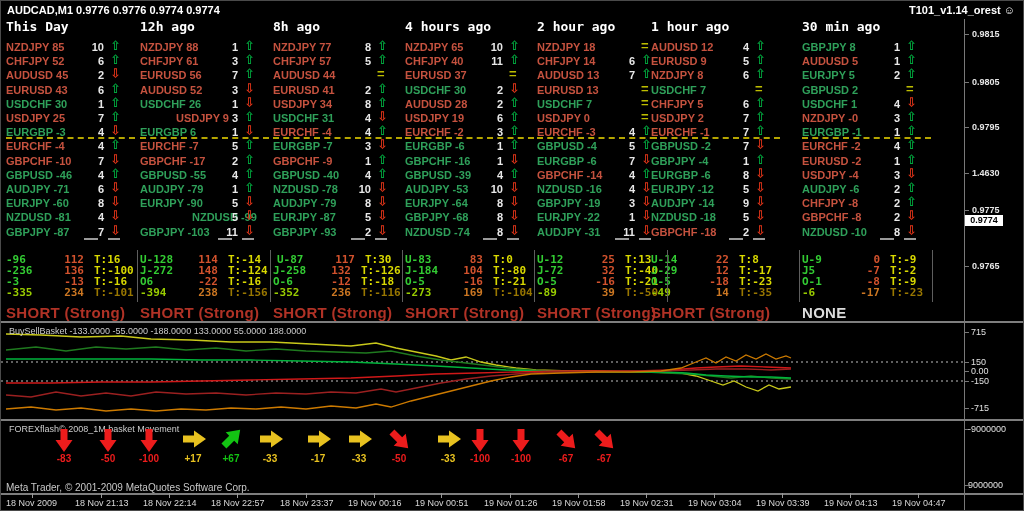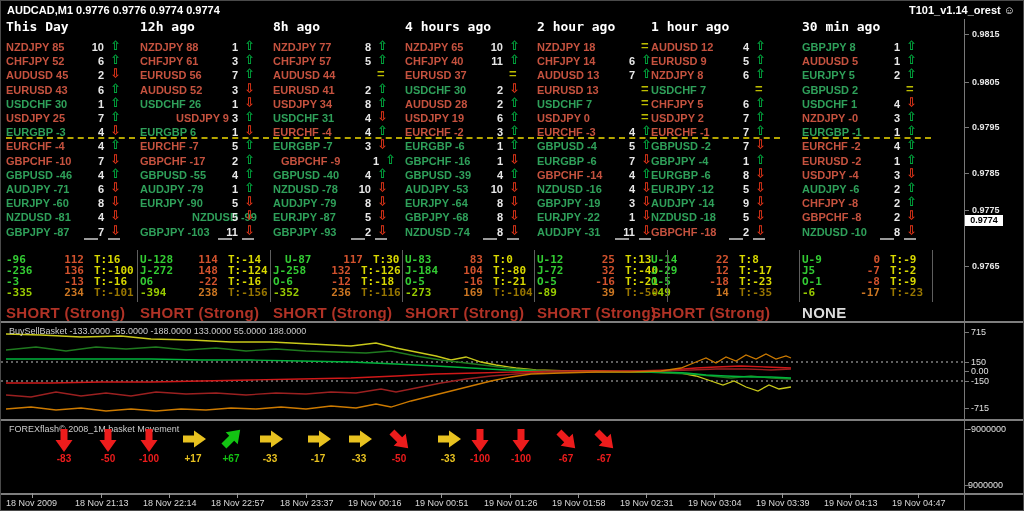--- a/index.html
+++ b/index.html
@@ -36,20 +36,21 @@
 <div id="root">
   <div class="abs hdr" style="left:6px;top:3px;">AUDCAD,M1  0.9776 0.9776 0.9774 0.9774</div>
   <div class="abs hdr" style="left:858px;top:3px;width:156px;text-align:right;z-index:5;">
     <span>T101_v1.14_orest</span>
     <span>☺</span>
   </div>
 
   <div class="abs chartlab" style="left:8px;top:325px;">BuySellBasket -133.0000 -55.0000 -188.0000 133.0000 55.0000 188.0000</div>
   <div class="abs chartlab" style="left:8px;top:423px;z-index:1;">FOREXflash© 2008_1M basket Movement</div>
 
+  <div class="abs copyright" style="left:5px;top:481px;">Meta Trader, © 2001-2009 MetaQuotes Software Corp.</div>
 <div class="abs" style="position: absolute; left: 5px; top: 0px; width: 131px; height: 320px;">
       <div class="col-header" style="position: absolute; left: 0px; top: 18px;">This Day</div>
       <div class="prow" style="position: absolute; left: 0px; top: 40px; width: 131px; height: 13px;">
         <span class="pr" style="position: absolute; left: 0px; top: 0px;">NZDJPY 85</span>
         <span class="cnt" style="position: absolute; left: 76px; top: 0px; width: 22px; text-align: right;">10</span>
         <span class="up" style="position: absolute; left: 104px; top: -1px;">⇧</span>
       </div>
       <div class="prow" style="position: absolute; left: 0px; top: 54.2px; width: 131px; height: 13px;">
         <span class="pr" style="position: absolute; left: 0px; top: 0px;">CHFJPY 52</span>
         <span class="cnt" style="position: absolute; left: 76px; top: 0px; width: 22px; text-align: right;">6</span>
@@ -271,21 +272,21 @@
       <div class="prow" style="position: absolute; left: 0px; top: 125.2px; width: 131px; height: 13px;">
         <span class="pr" style="position: absolute; left: 0px; top: 0px;">EURCHF -4</span>
         <span class="cnt" style="position: absolute; left: 76px; top: 0px; width: 22px; text-align: right;">4</span>
         <span class="up" style="position: absolute; left: 104px; top: -1px;">⇧</span>
       </div>
       <div class="prow" style="position: absolute; left: 0px; top: 139.4px; width: 131px; height: 13px;">
         <span class="pg" style="position: absolute; left: 0px; top: 0px;">EURGBP -7</span>
         <span class="cnt" style="position: absolute; left: 76px; top: 0px; width: 22px; text-align: right;">3</span>
         <span class="down" style="position: absolute; left: 104px; top: -1px;">⇩</span>
       </div>
-      <div class="prow" style="position: absolute; left: 8px; top: 153.6px; width: 131px; height: 13px;">
+      <div class="prow" style="position: absolute; left: 0px; top: 153.6px; width: 131px; height: 13px;">
         <span class="pr" style="position: absolute; left: 0px; top: 0px;">GBPCHF -9</span>
         <span class="cnt" style="position: absolute; left: 76px; top: 0px; width: 22px; text-align: right;">1</span>
         <span class="up" style="position: absolute; left: 104px; top: -1px;">⇧</span>
       </div>
       <div class="prow" style="position: absolute; left: 0px; top: 167.8px; width: 131px; height: 13px;">
         <span class="pg" style="position: absolute; left: 0px; top: 0px;">GBPUSD -40</span>
         <span class="cnt" style="position: absolute; left: 76px; top: 0px; width: 22px; text-align: right;">4</span>
         <span class="up" style="position: absolute; left: 104px; top: -1px;">⇧</span>
       </div>
       <div class="prow" style="position: absolute; left: 0px; top: 182px; width: 131px; height: 13px;">
@@ -304,21 +305,21 @@
         <span class="down" style="position: absolute; left: 104px; top: -1px;">⇩</span>
       </div>
       <div class="prow" style="position: absolute; left: 0px; top: 224.6px; width: 131px; height: 13px;">
         <span class="pg" style="position: absolute; left: 0px; top: 0px;">GBPJPY -93</span>
         <span class="cnt" style="position: absolute; left: 76px; top: 0px; width: 22px; text-align: right;">2</span>
         <span class="down" style="position: absolute; left: 104px; top: -1px;">⇩</span>
       </div>
       <div style="position: absolute; left: 0px; top: 136px; width: 129px; height: 0px; border-top: 2px dashed rgb(181, 165, 0);"></div>
       <div style="position: absolute; left: 78px; top: 237px; width: 14px; height: 2px; background: rgb(154, 154, 154);"></div>
       <div style="position: absolute; left: 102px; top: 237px; width: 12px; height: 2px; background: rgb(154, 154, 154);"></div>
-      <div class="srow" style="position: absolute; left: 12px; top: 252px; width: 158px;">
+      <div class="srow" style="position: absolute; left: 4px; top: 252px; width: 158px;">
         <span class="sc1" style="position: absolute; left: 0px; top: 0px;">U-87</span>
         <span class="sc2" style="position: absolute; left: 44px; top: 0px; width: 34px; text-align: right;">117</span>
         <span class="sc3" style="position: absolute; left: 88px; top: 0px;">T:30</span>
       </div>
       <div class="srow" style="position: absolute; left: 0px; top: 263px; width: 131px;">
         <span class="sc1" style="position: absolute; left: 0px; top: 0px;">J-258</span>
         <span class="sc2" style="position: absolute; left: 44px; top: 0px; width: 34px; text-align: right;">132</span>
         <span class="sc3" style="position: absolute; left: 88px; top: 0px;">T:-126</span>
       </div>
       <div class="srow" style="position: absolute; left: 0px; top: 274px; width: 131px;">
@@ -725,21 +726,21 @@
     <div class="sep" style="position: absolute; left: 0px; top: 418px; width: 1024px; height: 2px;"></div>
     <div class="sep" style="position: absolute; left: 0px; top: 492px; width: 1024px; height: 2px;"></div>
     <div style="position: absolute; left: 963px; top: 18px; width: 1px; height: 493px; background: rgb(120, 120, 120);"></div>
     <div class="tick" style="position: absolute; left: 963px; top: 33px; width: 5px; height: 1px;"></div>
     <div class="axlab" style="position: absolute; left: 971px; top: 28px;">0.9815</div>
     <div class="tick" style="position: absolute; left: 963px; top: 81px; width: 5px; height: 1px;"></div>
     <div class="axlab" style="position: absolute; left: 971px; top: 76px;">0.9805</div>
     <div class="tick" style="position: absolute; left: 963px; top: 126px; width: 5px; height: 1px;"></div>
     <div class="axlab" style="position: absolute; left: 971px; top: 121px;">0.9795</div>
     <div class="tick" style="position: absolute; left: 963px; top: 172px; width: 5px; height: 1px;"></div>
-    <div class="axlab" style="position: absolute; left: 971px; top: 167px;">0.9785</div>
+    <div class="axlab" style="position: absolute; left: 971px; top: 167px;">1.4630</div>
     <div class="tick" style="position: absolute; left: 963px; top: 209px; width: 5px; height: 1px;"></div>
     <div class="axlab" style="position: absolute; left: 971px; top: 204px;">0.9775</div>
     <div class="tick" style="position: absolute; left: 963px; top: 265px; width: 5px; height: 1px;"></div>
     <div class="axlab" style="position: absolute; left: 971px; top: 260px;">0.9765</div>
     <div class="curbox" style="position: absolute; left: 964px; top: 214px; width: 38px; height: 11px;">0.9774</div>
     <svg viewBox="0 322 963 96" width="963" height="96" style="position: absolute; left: 0px; top: 322px;">
       <line x1="0" x2="963" y1="361" y2="361" stroke="#c0c0c0" stroke-width="1" stroke-dasharray="2 3"></line>
       <line x1="0" x2="963" y1="380" y2="380" stroke="#c0c0c0" stroke-width="1" stroke-dasharray="2 3"></line>
       <polyline points="5,333 40,334 80,336 120,335 150,338 190,339 230,341 270,341 310,343 350,345 375,342 395,347 415,351 435,355 450,359 465,356 480,361 495,364 515,367 535,369 570,370 610,370 650,371 680,372 695,375 710,380 722,384 733,380 745,386 757,390 768,384 778,388 790,386" fill="none" stroke="#c9c91b" stroke-width="1.3"></polyline>
       <polyline points="5,349 35,346 65,350 95,346 125,348 155,346 185,349 215,347 245,350 275,348 305,350 335,351 365,352 390,350 415,355 440,359 465,362 490,365 515,368 545,370 585,371 625,370 665,372 690,373 710,375 730,377 750,375 770,377 790,378" fill="none" stroke="#1f7a1f" stroke-width="1.3"></polyline>

